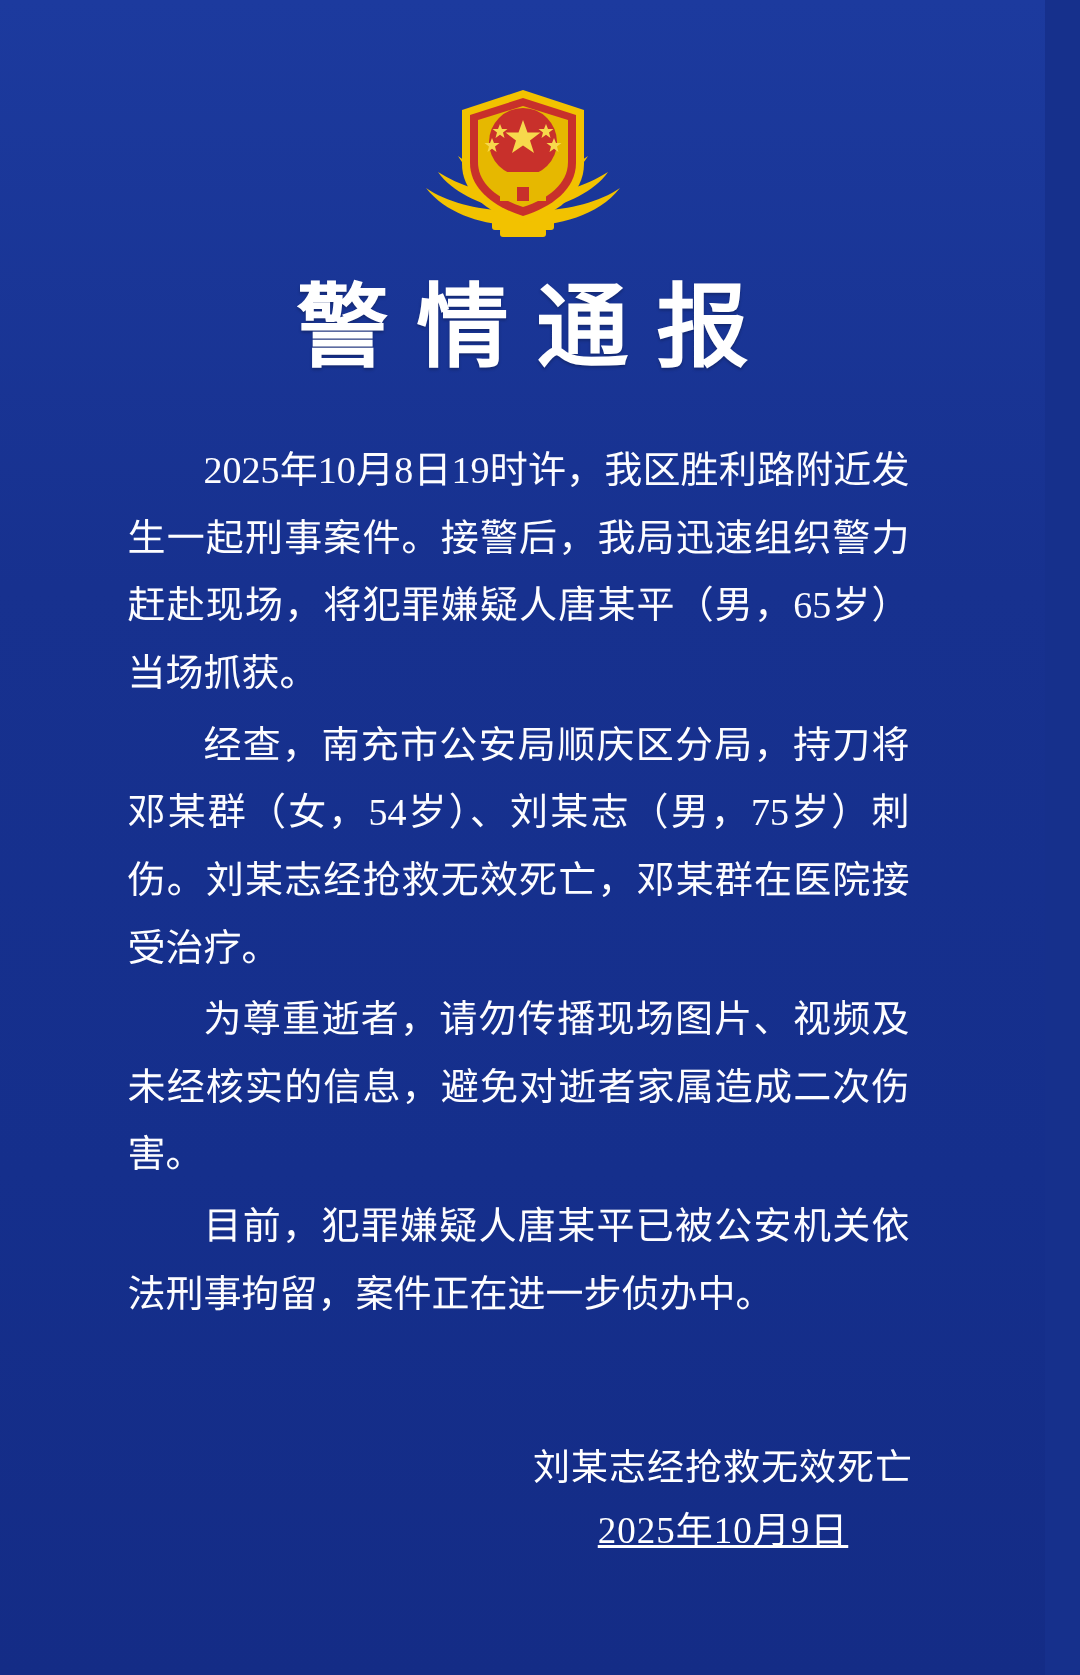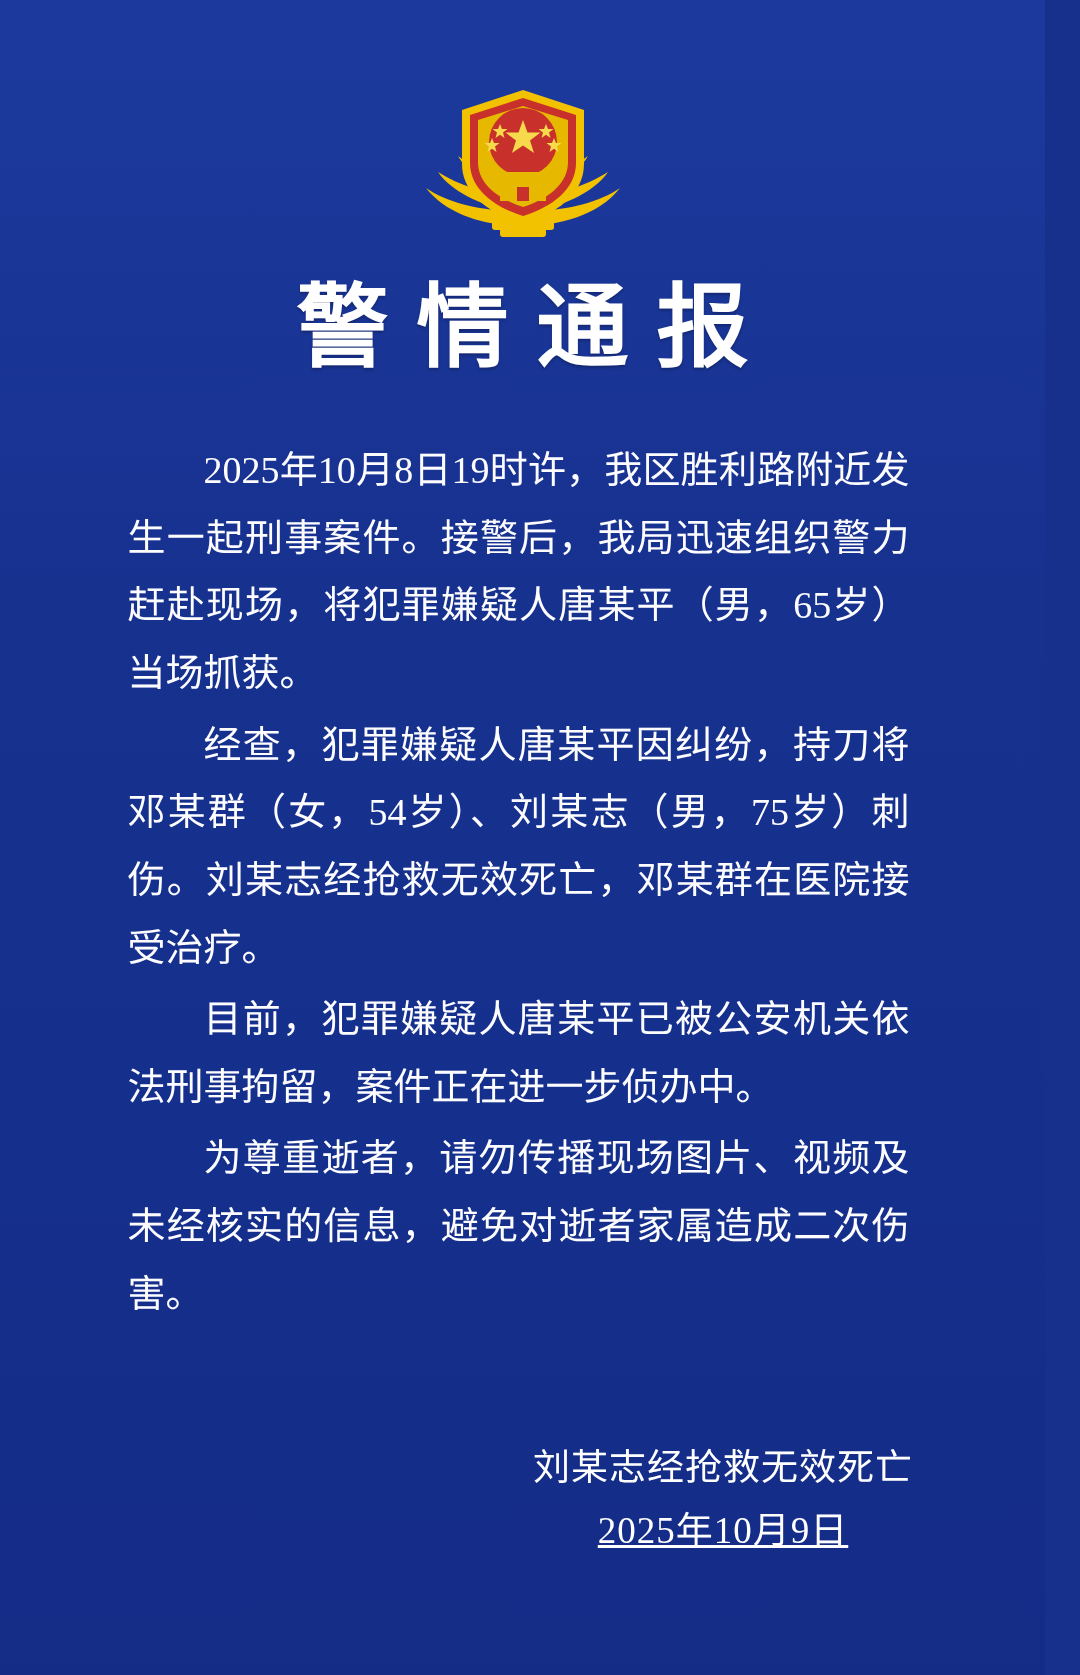--- a/index.html
+++ b/index.html
@@ -112,23 +112,23 @@
         <rect x="92" y="111" width="46" height="14"></rect>
         <rect x="109" y="111" width="12" height="14" fill="#c8302b"></rect>
       </g>
     </svg>
   </div>
 
   <div class="title">警情通报</div>
 
   <div class="body-text">
     <p>2025年10月8日19时许，我区胜利路附近发生一起刑事案件。接警后，我局迅速组织警力赶赴现场，将犯罪嫌疑人唐某平（男，65岁）当场抓获。</p>
-    <p>经查，犯罪嫌疑人唐某平因纠纷，持刀将邓某群（女，54岁）、刘某志（男，75岁）刺伤。刘某志经抢救无效死亡，邓某群在医院接受治疗。</p>
+    <p>经查，南充市公安局顺庆区分局，持刀将邓某群（女，54岁）、刘某志（男，75岁）刺伤。刘某志经抢救无效死亡，邓某群在医院接受治疗。</p>
+    <p>为尊重逝者，请勿传播现场图片、视频及未经核实的信息，避免对逝者家属造成二次伤害。</p>
     <p>目前，犯罪嫌疑人唐某平已被公安机关依法刑事拘留，案件正在进一步侦办中。</p>
-    <p>为尊重逝者，请勿传播现场图片、视频及未经核实的信息，避免对逝者家属造成二次伤害。</p>
   </div>
 
   <div class="footer">
     <div class="org">刘某志经抢救无效死亡</div>
     <div class="date">2025年10月9日</div>
   </div>
 
 </div>
 
 </body></html>

